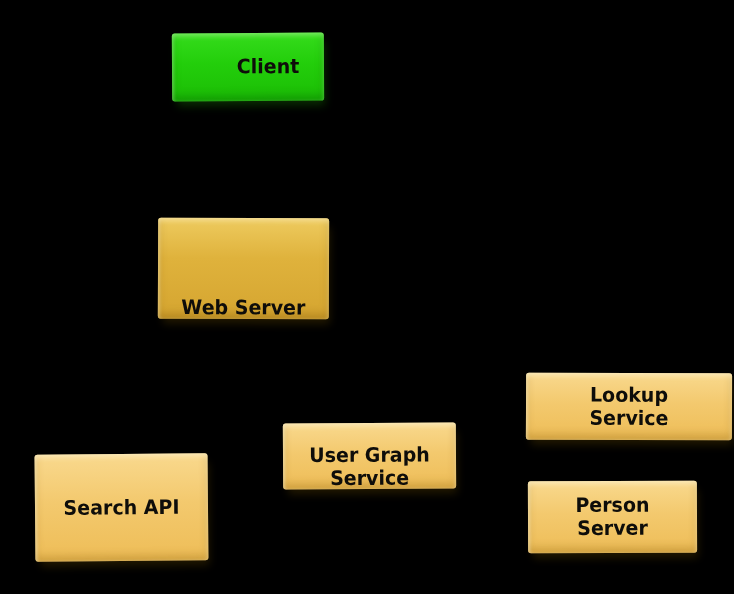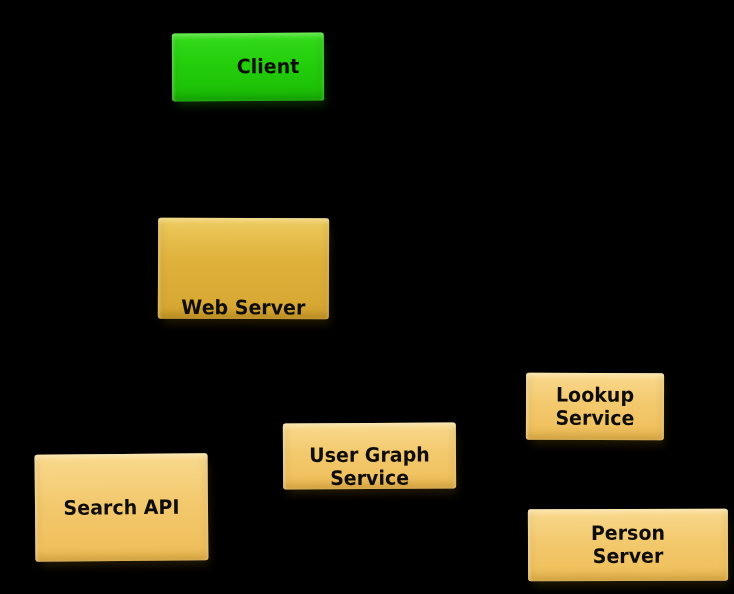--- a/index.html
+++ b/index.html
@@ -53,22 +53,22 @@
     box-shadow: 3px 7px 9px -2px rgba(35, 25, 0, 0.95),
                 inset 0 3px 5px rgba(255, 245, 210, 0.6),
                 inset 0 -5px 8px rgba(130, 85, 0, 0.3),
                 inset 2px 0 3px rgba(255, 245, 210, 0.35);
   }
   
   .n-client        { left: 172px; top: 33px;  width: 152px; height: 68px;  transform: rotate(-0.3deg); padding-left: 40px; }
   .n-web-server    { left: 158px; top: 218px; width: 171px; height: 101px; transform: rotate(0.2deg); align-items: flex-end; }
   .n-search-api    { left: 35px;  top: 454px; width: 173px; height: 107px; transform: rotate(-0.5deg); }
   .n-user-graph    { left: 283px; top: 423px; width: 173px; height: 66px;  transform: rotate(-0.3deg); align-items: flex-end; }
-  .n-lookup        { left: 526px; top: 373px; width: 138px; height: 67px;  transform: rotate(0.2deg); }
-  .n-person-server { left: 528px; top: 509px; width: 200px; height: 72px;  transform: rotate(-0.2deg); }
+  .n-lookup        { left: 526px; top: 373px; width: 206px; height: 67px;  transform: rotate(0.2deg); }
+  .n-person-server { left: 528px; top: 481px; width: 169px; height: 72px;  transform: rotate(-0.2deg); }
 </style>
 </head>
 <body>
 
 <div class="canvas">
 
   <div class="node skin-green n-client">
     <span class="label">Client</span>
   </div>
 

